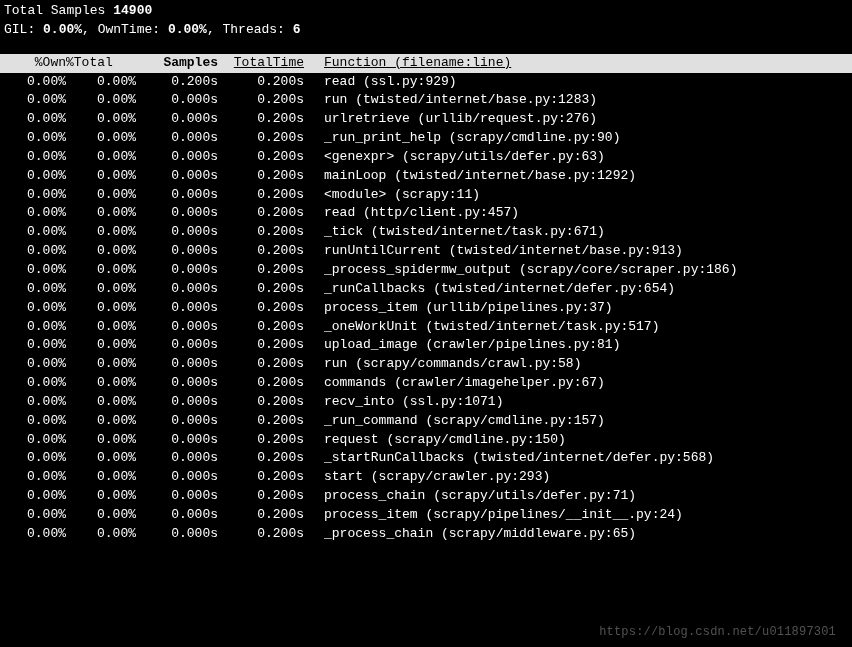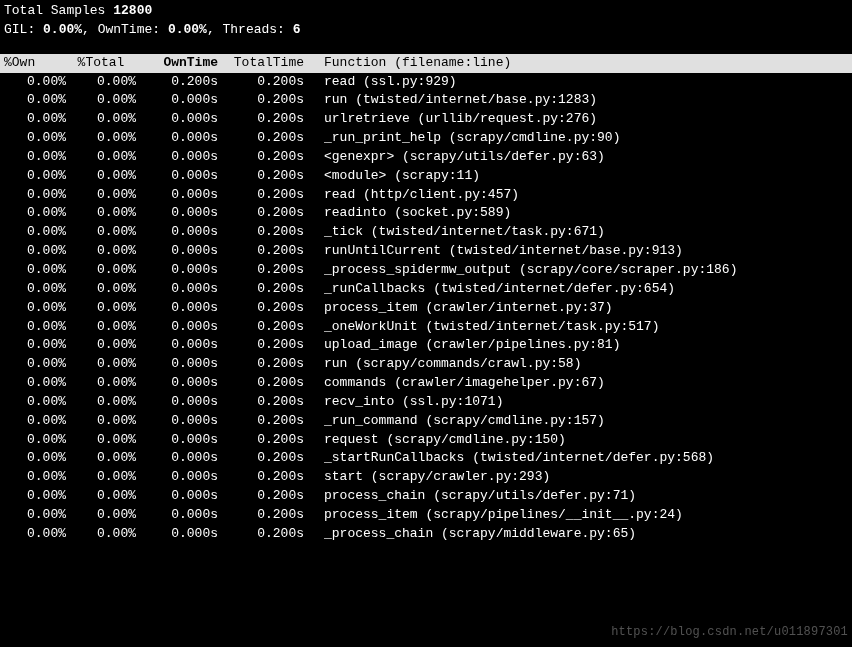--- a/index.html
+++ b/index.html
@@ -32,58 +32,58 @@
     padding: 0 4px;
   }
   .row {
     white-space: pre;
   }
   .col-own   { display: inline-block; width: 62px; text-align: right; }
   .col-total { display: inline-block; width: 70px; text-align: right; }
   .col-owntime { display: inline-block; width: 82px; text-align: right; }
   .col-totaltime { display: inline-block; width: 86px; text-align: right; }
   .col-func  { display: inline-block; padding-left: 20px; }
-  .hdr-own   { display: inline-block; width: 62px; text-align: left; }
-  .hdr-total { display: inline-block; width: 70px; text-align: center; }
+  .hdr-own   { display: inline-block; width: 62px; text-align: right; }
+  .hdr-total { display: inline-block; width: 70px; text-align: left; }
   .hdr-owntime { display: inline-block; width: 82px; text-align: right; font-weight: bold; }
-  .hdr-totaltime { display: inline-block; width: 86px; text-align: right; }
-  .hdr-func  { display: inline-block; padding-left: 20px; }
+  .hdr-totaltime { display: inline-block; width: 86px; text-align: right; text-decoration: underline; }
+  .hdr-func  { display: inline-block; padding-left: 20px; text-decoration: underline; }
   .watermark {
     position: absolute;
-    right: 4px;
+    right: 16px;
     bottom: 6px;
     color: rgba(180,180,180,0.45);
     font-size: 12px;
     letter-spacing: 0.2px;
   }
 </style>
 </head>
 <body>
 
 <div class="status">
-  <div class="status-line1"><span>Total Samples</span> <span class="bold">12800</span></div>
+  <div class="status-line1"><span>Total Samples</span> <span class="bold">14900</span></div>
   <div class="status-line2"><span>GIL:</span> <span class="bold">0.00%</span>, <span>OwnTime:</span> <span class="bold">0.00%</span>, <span>Threads:</span> <span class="bold">6</span></div>
 </div>
 
-<div class="header-row"><span class="hdr-own">%Own</span><span class="hdr-total">%Total</span><span class="hdr-owntime">OwnTime</span><span class="hdr-totaltime">TotalTime</span><span class="hdr-func">Function (filename:line)</span></div>
+<div class="header-row"><span class="hdr-own">%Own</span><span class="hdr-total">%Total</span><span class="hdr-owntime">Samples</span><span class="hdr-totaltime">TotalTime</span><span class="hdr-func">Function (filename:line)</span></div>
 
 <div class="table" id="table-body">
     <div class="row"><span class="col-own">0.00%</span><span class="col-total">0.00%</span><span class="col-owntime">0.200s</span><span class="col-totaltime">0.200s</span><span class="col-func">read (ssl.py:929)</span></div>
     <div class="row"><span class="col-own">0.00%</span><span class="col-total">0.00%</span><span class="col-owntime">0.000s</span><span class="col-totaltime">0.200s</span><span class="col-func">run (twisted/internet/base.py:1283)</span></div>
     <div class="row"><span class="col-own">0.00%</span><span class="col-total">0.00%</span><span class="col-owntime">0.000s</span><span class="col-totaltime">0.200s</span><span class="col-func">urlretrieve (urllib/request.py:276)</span></div>
     <div class="row"><span class="col-own">0.00%</span><span class="col-total">0.00%</span><span class="col-owntime">0.000s</span><span class="col-totaltime">0.200s</span><span class="col-func">_run_print_help (scrapy/cmdline.py:90)</span></div>
     <div class="row"><span class="col-own">0.00%</span><span class="col-total">0.00%</span><span class="col-owntime">0.000s</span><span class="col-totaltime">0.200s</span><span class="col-func">&lt;genexpr&gt; (scrapy/utils/defer.py:63)</span></div>
+    <div class="row"><span class="col-own">0.00%</span><span class="col-total">0.00%</span><span class="col-owntime">0.000s</span><span class="col-totaltime">0.200s</span><span class="col-func">mainLoop (twisted/internet/base.py:1292)</span></div>
     <div class="row"><span class="col-own">0.00%</span><span class="col-total">0.00%</span><span class="col-owntime">0.000s</span><span class="col-totaltime">0.200s</span><span class="col-func">&lt;module&gt; (scrapy:11)</span></div>
     <div class="row"><span class="col-own">0.00%</span><span class="col-total">0.00%</span><span class="col-owntime">0.000s</span><span class="col-totaltime">0.200s</span><span class="col-func">read (http/client.py:457)</span></div>
-    <div class="row"><span class="col-own">0.00%</span><span class="col-total">0.00%</span><span class="col-owntime">0.000s</span><span class="col-totaltime">0.200s</span><span class="col-func">readinto (socket.py:589)</span></div>
     <div class="row"><span class="col-own">0.00%</span><span class="col-total">0.00%</span><span class="col-owntime">0.000s</span><span class="col-totaltime">0.200s</span><span class="col-func">_tick (twisted/internet/task.py:671)</span></div>
     <div class="row"><span class="col-own">0.00%</span><span class="col-total">0.00%</span><span class="col-owntime">0.000s</span><span class="col-totaltime">0.200s</span><span class="col-func">runUntilCurrent (twisted/internet/base.py:913)</span></div>
     <div class="row"><span class="col-own">0.00%</span><span class="col-total">0.00%</span><span class="col-owntime">0.000s</span><span class="col-totaltime">0.200s</span><span class="col-func">_process_spidermw_output (scrapy/core/scraper.py:186)</span></div>
     <div class="row"><span class="col-own">0.00%</span><span class="col-total">0.00%</span><span class="col-owntime">0.000s</span><span class="col-totaltime">0.200s</span><span class="col-func">_runCallbacks (twisted/internet/defer.py:654)</span></div>
-    <div class="row"><span class="col-own">0.00%</span><span class="col-total">0.00%</span><span class="col-owntime">0.000s</span><span class="col-totaltime">0.200s</span><span class="col-func">process_item (crawler/internet.py:37)</span></div>
+    <div class="row"><span class="col-own">0.00%</span><span class="col-total">0.00%</span><span class="col-owntime">0.000s</span><span class="col-totaltime">0.200s</span><span class="col-func">process_item (urllib/pipelines.py:37)</span></div>
     <div class="row"><span class="col-own">0.00%</span><span class="col-total">0.00%</span><span class="col-owntime">0.000s</span><span class="col-totaltime">0.200s</span><span class="col-func">_oneWorkUnit (twisted/internet/task.py:517)</span></div>
     <div class="row"><span class="col-own">0.00%</span><span class="col-total">0.00%</span><span class="col-owntime">0.000s</span><span class="col-totaltime">0.200s</span><span class="col-func">upload_image (crawler/pipelines.py:81)</span></div>
     <div class="row"><span class="col-own">0.00%</span><span class="col-total">0.00%</span><span class="col-owntime">0.000s</span><span class="col-totaltime">0.200s</span><span class="col-func">run (scrapy/commands/crawl.py:58)</span></div>
     <div class="row"><span class="col-own">0.00%</span><span class="col-total">0.00%</span><span class="col-owntime">0.000s</span><span class="col-totaltime">0.200s</span><span class="col-func">commands (crawler/imagehelper.py:67)</span></div>
     <div class="row"><span class="col-own">0.00%</span><span class="col-total">0.00%</span><span class="col-owntime">0.000s</span><span class="col-totaltime">0.200s</span><span class="col-func">recv_into (ssl.py:1071)</span></div>
     <div class="row"><span class="col-own">0.00%</span><span class="col-total">0.00%</span><span class="col-owntime">0.000s</span><span class="col-totaltime">0.200s</span><span class="col-func">_run_command (scrapy/cmdline.py:157)</span></div>
     <div class="row"><span class="col-own">0.00%</span><span class="col-total">0.00%</span><span class="col-owntime">0.000s</span><span class="col-totaltime">0.200s</span><span class="col-func">request (scrapy/cmdline.py:150)</span></div>
     <div class="row"><span class="col-own">0.00%</span><span class="col-total">0.00%</span><span class="col-owntime">0.000s</span><span class="col-totaltime">0.200s</span><span class="col-func">_startRunCallbacks (twisted/internet/defer.py:568)</span></div>
     <div class="row"><span class="col-own">0.00%</span><span class="col-total">0.00%</span><span class="col-owntime">0.000s</span><span class="col-totaltime">0.200s</span><span class="col-func">start (scrapy/crawler.py:293)</span></div>
     <div class="row"><span class="col-own">0.00%</span><span class="col-total">0.00%</span><span class="col-owntime">0.000s</span><span class="col-totaltime">0.200s</span><span class="col-func">process_chain (scrapy/utils/defer.py:71)</span></div>

